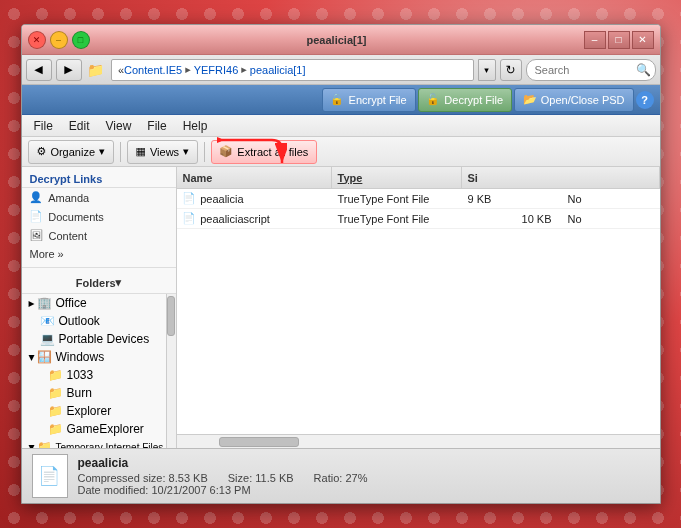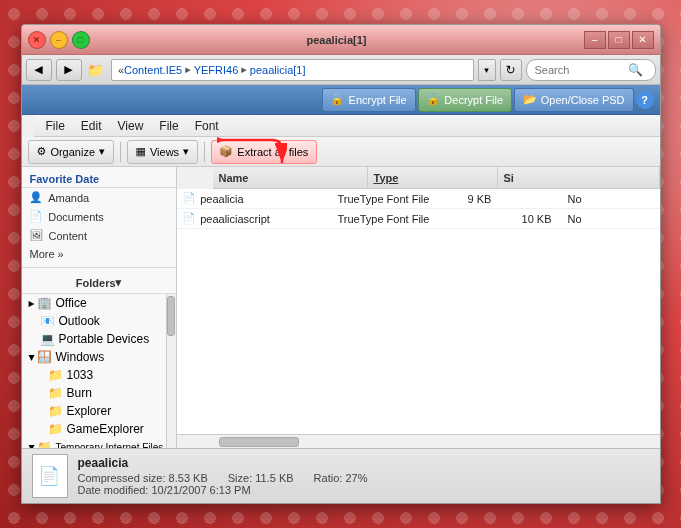--- a/index.html
+++ b/index.html
@@ -141,39 +141,38 @@
       font-size: 12px;
       cursor: pointer;
     }
     .search-box {
       width: 130px; height: 22px;
       background: white;
       border: 1px solid #aaa;
       border-radius: 10px;
       padding: 0 8px;
       display: flex; align-items: center;
-      gap: 4px;
+      gap: 12px;
     }
     .search-box input {
       border: none; outline: none;
       font-size: 11px;
       width: 90px;
       background: transparent;
     }
 
     
     .menu-bar {
       height: 22px;
       background: linear-gradient(to bottom, #f5f5f5, #e8e8e8);
       border-bottom: 1px solid #ccc;
       display: flex;
       align-items: center;
       padding: 0 4px;
       flex-shrink: 0;
-      margin-left: 12px;
     }
     .menu-item {
       padding: 2px 8px;
       font-size: 12px;
       cursor: pointer;
       color: #222;
     }
 
     
     .toolbar {
@@ -316,21 +315,20 @@
     .col-headers {
       height: 22px;
       background: linear-gradient(to bottom, #eee, #ddd);
       border-bottom: 1px solid #ccc;
       display: flex;
       align-items: center;
       font-size: 11px;
       font-weight: 600;
       color: #333;
       flex-shrink: 0;
-      margin-left: 36px;
     }
     .col-header {
       padding: 0 6px;
       border-right: 1px solid #ccc;
       height: 100%;
       display: flex;
       align-items: center;
       cursor: pointer;
     }
 
@@ -471,21 +469,21 @@
       <span>Open/Close PSD</span>
     </div>
     <div style="width:18px;height:18px;background:#4a90e2;border-radius:50%;display:flex;align-items:center;justify-content:center;color:white;font-size:11px;font-weight:700;cursor:pointer;">?</div>
   </div>
 
   <div class="menu-bar">
     <span class="menu-item">File</span>
     <span class="menu-item">Edit</span>
     <span class="menu-item">View</span>
     <span class="menu-item">File</span>
-    <span class="menu-item">Font</span>
+    <span class="menu-item">Help</span>
   </div>
 
   <div class="toolbar" style="position:relative;">
     <div class="tool-btn">
       <span>⚙</span>
       <span>Organize</span>
       <span>▾</span>
     </div>
     <div class="toolbar-sep"></div>
     <div class="tool-btn">
@@ -509,21 +507,21 @@
         <path d="M55 5 Q65 5 65 15 L65 28" stroke="#ff2222" stroke-width="2.5" fill="none" marker-end="url(#arrowhead)"></path>
         <path d="M5 5 L55 5" stroke="#ff2222" stroke-width="2.5" fill="none"></path>
         <polygon points="0 2, 8 5, 0 8" fill="#ff2222" transform="translate(0,0)"></polygon>
       </svg>
     </div>
   </div>
 
   <div class="content-area">
 
     <div class="sidebar">
-      <div class="sidebar-section-header">Favorite Date</div>
+      <div class="sidebar-section-header">Decrypt Links</div>
       <div class="sidebar-item">
         <span>👤</span>
         <span>Amanda</span>
       </div>
       <div class="sidebar-item">
         <span>📄</span>
         <span>Documents</span>
       </div>
       <div class="sidebar-item">
         <span>🖼</span>

